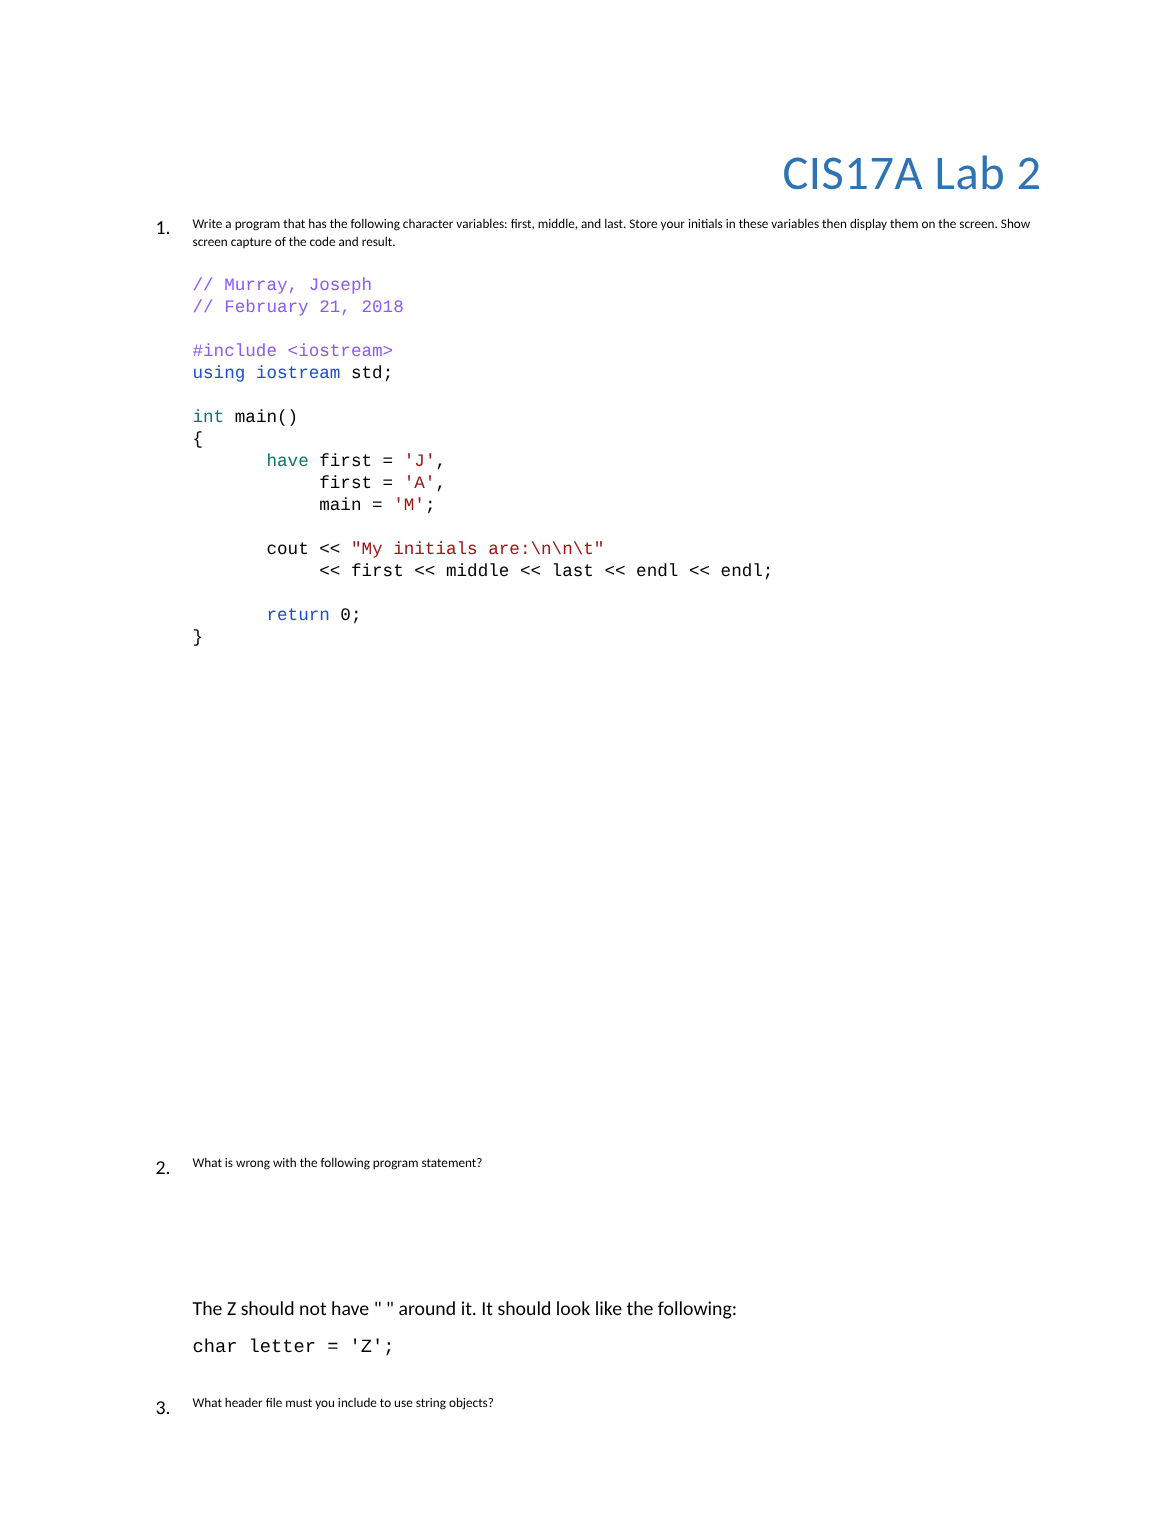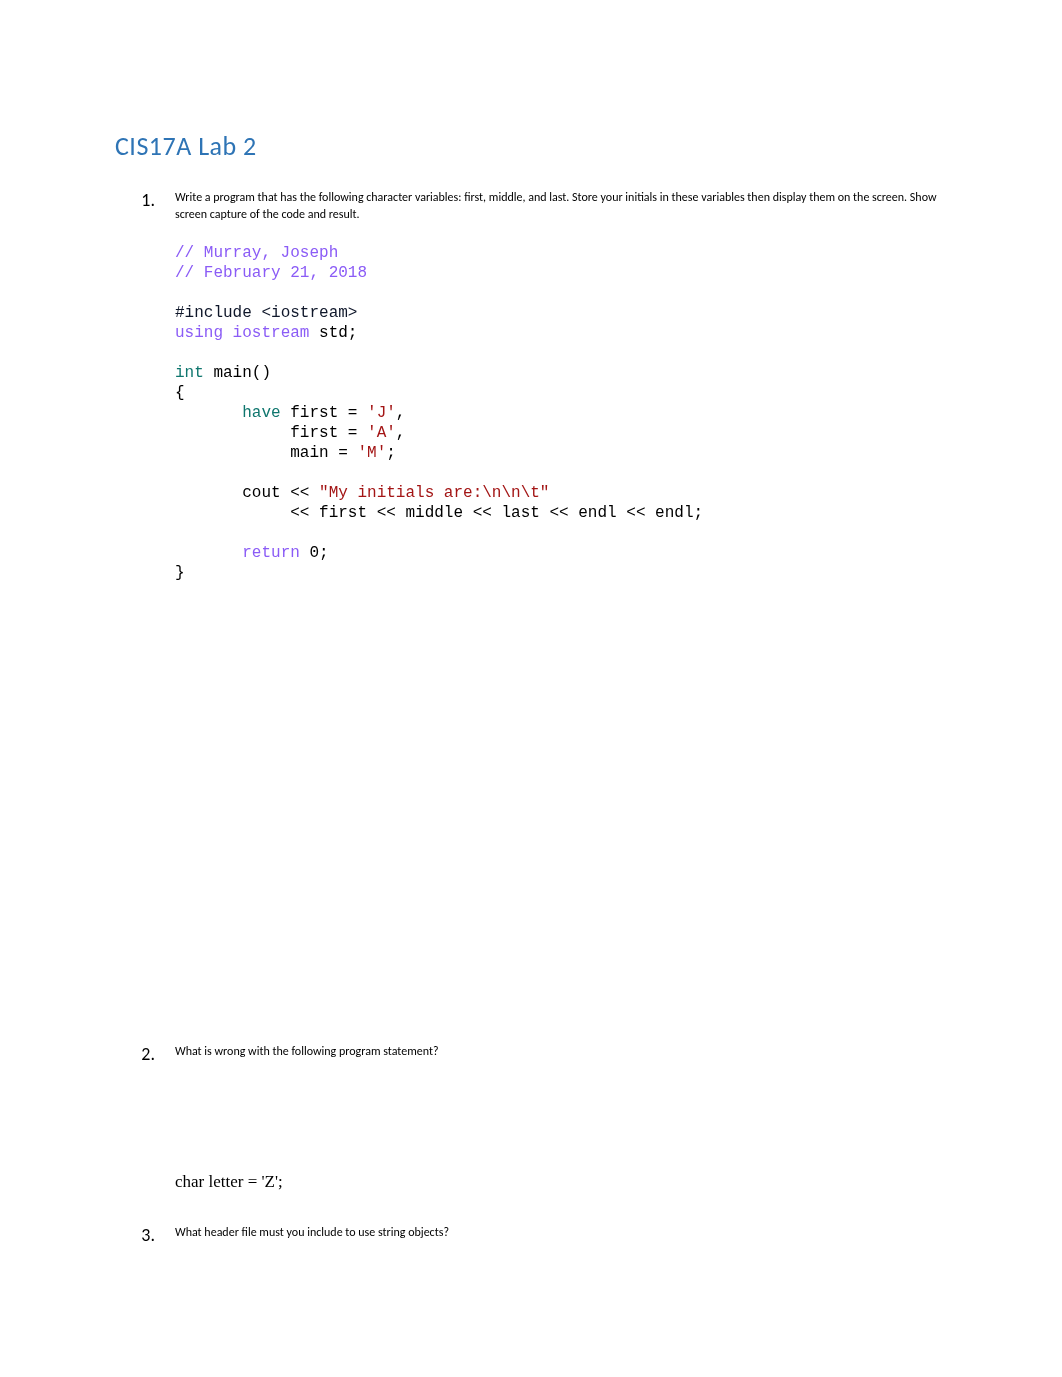--- a/index.html
+++ b/index.html
@@ -11,24 +11,25 @@
       background: #ffffff;
       width: 1062px;
       height: 1377px;
       font-family: Calibri, 'Segoe UI', Arial, sans-serif;
       color: #000000;
       padding: 130px 115px 50px 115px;
     }
     .title {
       font-family: 'Calibri Light', Calibri, 'Segoe UI', Arial, sans-serif;
       color: #2e74b5;
-      font-size: 26px;
+      font-size: 44px;
       font-weight: 400;
-      margin-bottom: 27px;
+      margin-bottom: 12px;
       letter-spacing: 0.5px;
+      text-align: right;
     }
     .list-item {
       display: flex;
       margin-bottom: 4px;
     }
     .list-number {
       width: 60px;
       text-align: right;
       padding-right: 20px;
       font-size: 18px;
@@ -46,47 +47,48 @@
       line-height: 1.25;
       margin-top: 20px;
       margin-left: 60px;
       white-space: pre;
       color: #000000;
     }
     .comment-green {
       color: #8b5cf6;
     }
     .preprocessor-gray {
-      color: #0f172a;
+      color: #8b5cf6;
       font-family: Liberation Mono, monospace;
     }
     .keyword-blue {
-      color: #8b5cf6;
+      color: #1d4ed8;
     }
     .type-blue {
       color: #0f766e;
     }
     .string-red {
       color: #a31515;
     }
     .section-gap-large {
       height: 460px;
     }
     .section-gap-medium {
       height: 100px;
     }
     .answer-block {
       margin-left: 60px;
       font-size: 18px;
       line-height: 1.5;
     }
     .mono-inline {
-      font-family: Liberation Serif, serif;
+      font-family: Liberation Mono, monospace;
       font-size: 17px;
       display: block;
+      margin-top: 10px;
     }
     .q3-spacer {
       height: 30px;
     }
   </style>
 </head>
 <body>
 
 <h1 class="title">CIS17A Lab 2</h1>
 
@@ -116,20 +118,21 @@
 <div class="section-gap-large"></div>
 
 <div class="list-item">
   <div class="list-number">2.</div>
   <div class="list-content">What is wrong with the following program statement?</div>
 </div>
 
 <div class="section-gap-medium"></div>
 
 <div class="answer-block">
+  <span>The Z should not have " " around it.  It should look like the following:</span>
   <span class="mono-inline">char letter = 'Z';</span>
 </div>
 
 <div class="q3-spacer"></div>
 
 <div class="list-item">
   <div class="list-number">3.</div>
   <div class="list-content">What header file must you include to use string objects?</div>
 </div>
 

